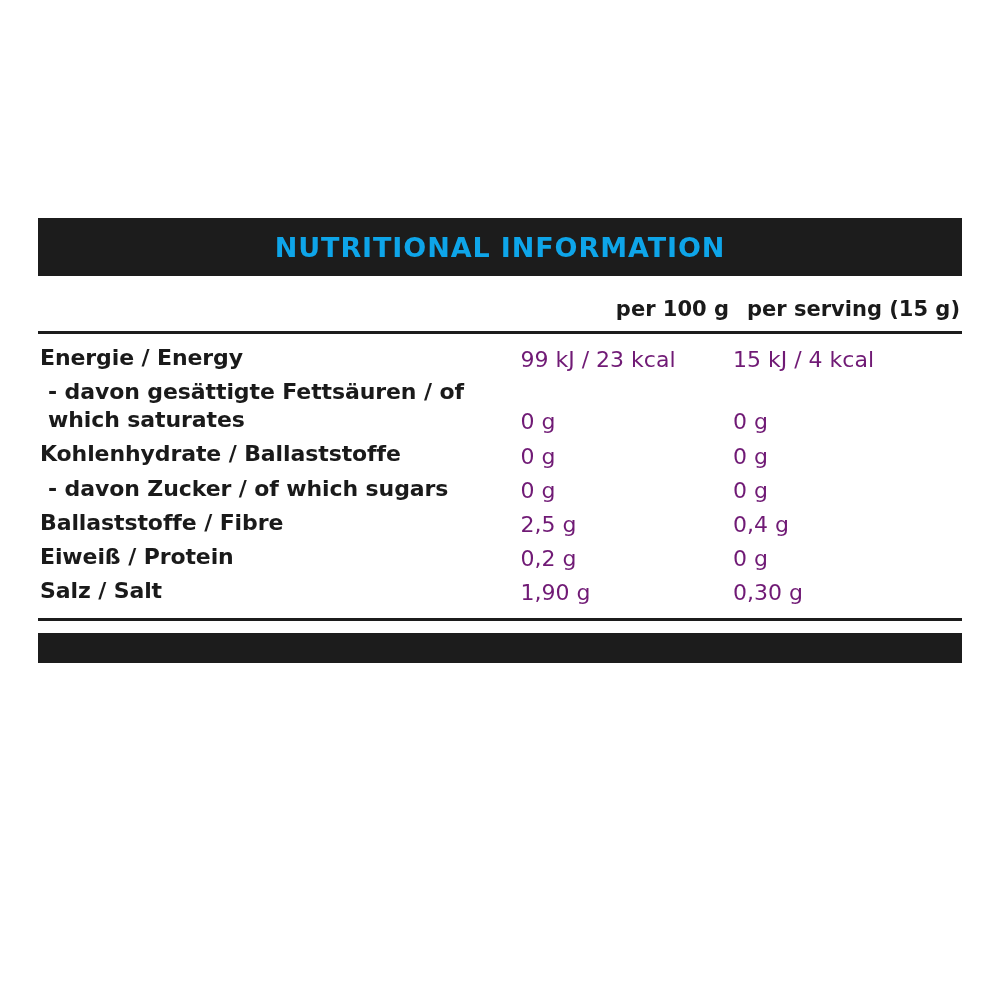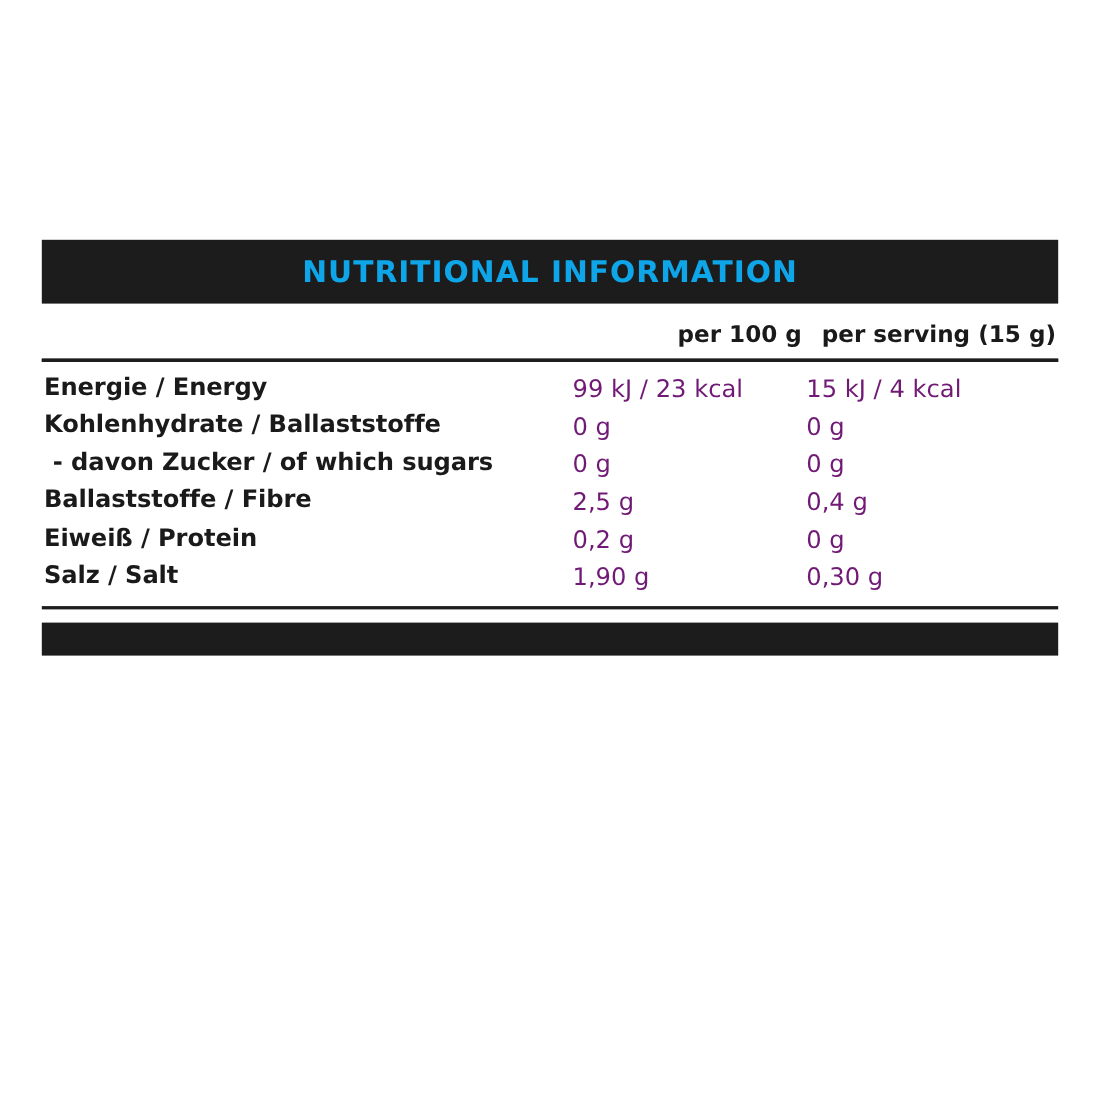--- a/index.html
+++ b/index.html
@@ -35,21 +35,21 @@
     font-size: 27px;
     font-weight: bold;
     letter-spacing: 0.9px;
     font-family: "DejaVu Sans", sans-serif;
   }
 
   table.nutri {
     width: 100%;
     border-collapse: collapse;
     table-layout: fixed;
-    margin-top: 16px;
+    margin-top: 21px;
   }
 
   table.nutri col.c-label { width: 52%; }
   table.nutri col.c-100   { width: 23%; }
   table.nutri col.c-serv  { width: 25%; }
 
   table.nutri th {
     font-size: 21px;
     font-weight: bold;
     text-align: right;
@@ -112,20 +112,25 @@
         <th class="hcol">per serving (15 g)</th>
       </tr>
     </thead>
     <tbody>
       <tr class="first-row">
         <td class="label">Energie / Energy</td>
         <td class="val">99 kJ / 23 kcal</td>
         <td class="val">15 kJ / 4 kcal</td>
       </tr>
       <tr>
+        <td class="label indent">- davon gesättigte Fettsäuren / of which saturates</td>
+        <td class="val">0 g</td>
+        <td class="val">0 g</td>
+      </tr>
+      <tr>
         <td class="label">Kohlenhydrate / Ballaststoffe</td>
         <td class="val">0 g</td>
         <td class="val">0 g</td>
       </tr>
       <tr>
         <td class="label indent">- davon Zucker / of which sugars</td>
         <td class="val">0 g</td>
         <td class="val">0 g</td>
       </tr>
       <tr>

